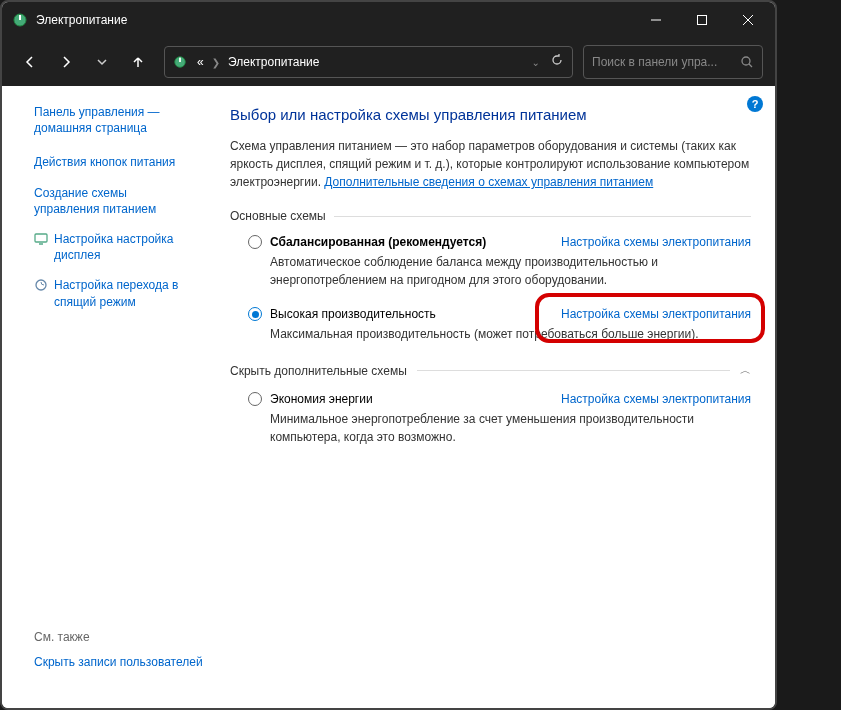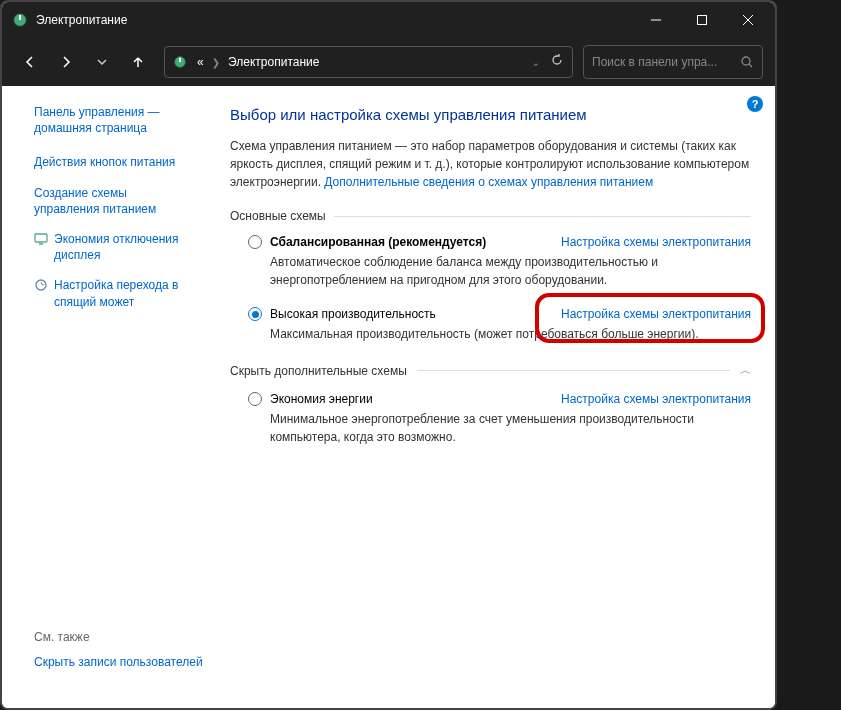--- a/index.html
+++ b/index.html
@@ -23,21 +23,21 @@
 .side-link { color: #0066cc; cursor: pointer; margin-bottom: 14px; display: block; line-height: 1.35; }
 .side-home { color: #0066cc; margin-bottom: 18px; line-height: 1.35; }
 .side-item { display: flex; align-items: flex-start; gap: 6px; margin-bottom: 14px; }
 .side-item-icon { width: 14px; height: 14px; flex-shrink: 0; margin-top: 1px; }
 .side-also-label { color: #666; margin-bottom: 10px; display: block; }
 .sidebar-bottom { position: absolute; bottom: 24px; width: 180px; }
 .main { flex: 1; padding: 20px 24px 20px 28px; position: relative; }
 .help-icon { position: absolute; top: 10px; right: 12px; width: 16px; height: 16px; background: #0078d4; color: #fff; border-radius: 50%; font-size: 11px; display: flex; align-items: center; justify-content: center; font-weight: bold; cursor: pointer; }
 h1 { color: #003399; font-size: 15px; font-weight: 400; margin-bottom: 14px; }
 .desc { font-size: 12px; color: #333; line-height: 1.5; margin-bottom: 8px; }
-.inline-link { color: #0066cc; cursor: pointer; text-align: right; }
+.inline-link { color: #0066cc; text-decoration: underline; cursor: pointer; text-align: right; }
 .section-label { font-size: 12px; color: #333; margin-top: 18px; margin-bottom: 12px; }
 .hr-wrap { display:flex; align-items:center; gap:8px; margin-top:18px; margin-bottom:12px; }
 .hr-line { flex:1; height:1px; background:#ddd; }
 .plan { margin-left: 18px; margin-bottom: 18px; }
 .plan-header { display: flex; align-items: flex-start; justify-content: space-between; }
 .plan-radio-row { display: flex; align-items: center; gap: 8px; }
 .radio { width: 14px; height: 14px; border: 1px solid #666; border-radius: 50%; display: inline-flex; align-items: center; justify-content: center; cursor: pointer; flex-shrink:0; }
 .radio.checked { border-color: #0078d4; }
 .radio.checked::after { content: ''; width: 7px; height: 7px; background: #0078d4; border-radius: 50%; }
 .plan-name { font-size: 12px; font-weight: bold; color: #000; }
@@ -132,28 +132,28 @@
   <div class="content">
     <div class="sidebar sidebar-wrap">
       <div class="side-home">Панель управления — домашняя страница</div>
       <span class="side-link">Действия кнопок питания</span>
       <span class="side-link">Создание схемы управления питанием</span>
       <div class="side-item">
         <span class="side-item-icon"><svg width="14" height="14" viewBox="0 0 14 14">
               <rect x="1" y="2" width="12" height="8" rx="1" fill="none" stroke="#5a8" stroke-width="1.3"></rect>
               <line x1="5" y1="12" x2="9" y2="12" stroke="#5a8" stroke-width="1.3"></line>
             </svg></span>
-        <span class="side-link" style="margin:0">Экономия отключения дисплея</span>
+        <span class="side-link" style="margin:0">Настройка настройка дисплея</span>
       </div>
       <div class="side-item">
         <span class="side-item-icon"><svg width="14" height="14" viewBox="0 0 14 14">
               <circle cx="7" cy="7" r="5" fill="none" stroke="#68a" stroke-width="1.3"></circle>
               <path d="M7 4 A3 3 0 0 0 10 7" fill="none" stroke="#68a"></path>
             </svg></span>
-        <span class="side-link" style="margin:0">Настройка перехода в спящий может</span>
+        <span class="side-link" style="margin:0">Настройка перехода в спящий режим</span>
       </div>
       <div class="sidebar-bottom">
         <span class="side-also-label">См. также</span>
         <span class="side-link">Скрыть записи пользователей</span>
       </div>
     </div>
 
     <div class="main">
       <div class="help-icon">?</div>
       <h1>Выбор или настройка схемы управления питанием</h1>

